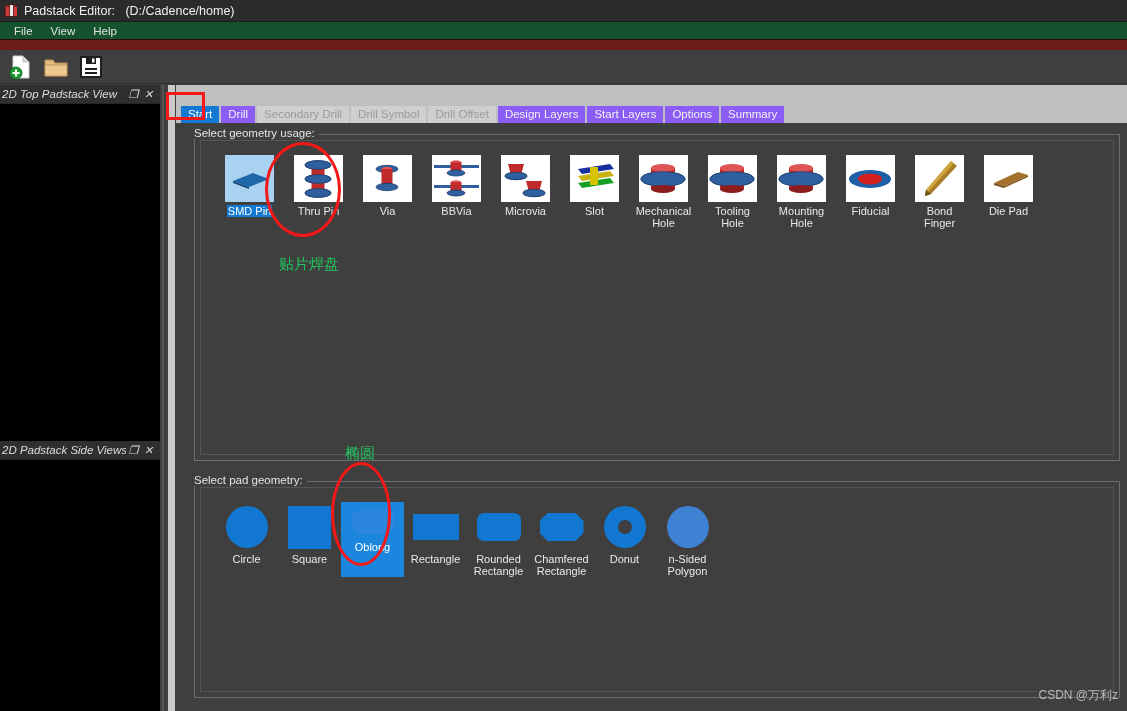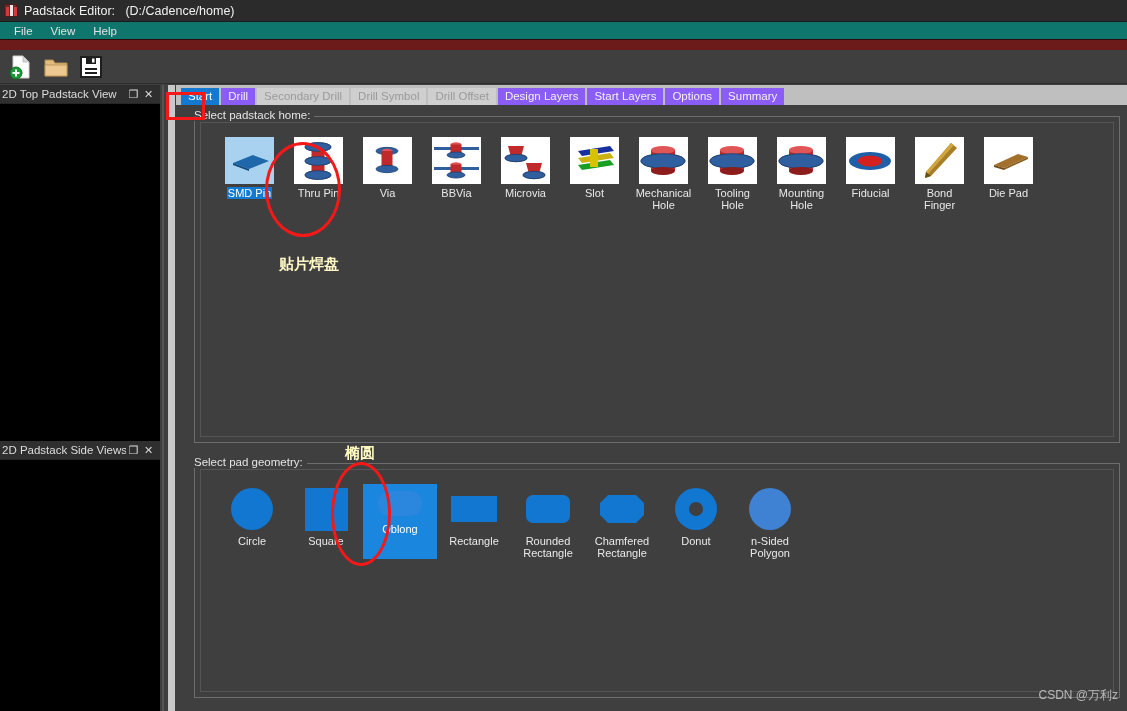--- a/index.html
+++ b/index.html
@@ -26,41 +26,41 @@
     background:#6e2a2a; border:1px solid #4a1c1c;
   }
   #app-icon i{ position:absolute; background:#d03a3a; }
   #app-icon i:nth-child(1){ left:1px; top:2px; width:3px; height:9px; }
   #app-icon i:nth-child(2){ left:5px; top:0px; width:3px; height:11px; background:#e8e8e8;}
   #app-icon i:nth-child(3){ left:9px; top:2px; width:3px; height:9px; }
   #title-text{ font-size:12.5px; color:#f0f0f0; white-space:pre; }
 
   
   #menubar{
-    height:17px; background:#0f766e;
+    height:17px; background:#14532d;
     display:flex; align-items:center; padding-left:5px;
   }
   .menu-item{
     padding:1px 9px; font-size:11.5px; color:#e2e2e2; cursor:default;
   }
   #red-band{ height:11px; background:#6d1a1a; border-top:1px solid #2a0a0a;}
 
   
   #toolbar{
     height:34px; background:#3f3f3f;
     display:flex; align-items:center; gap:9px; padding-left:8px;
     border-bottom:1px solid #2e2e2e;
   }
   .tb-btn{ width:26px; height:26px; position:relative; cursor:pointer; }
 
   
   #workspace{ position:absolute; left:0; top:85px; right:0; bottom:0; display:flex; }
 
   
-  #left-dock{ width:160px; flex:0 0 160px; display:flex; flex-direction:column; background:#3a3a3a; }
+  #left-dock{ width:160px; flex:0 0 160px; display:flex; flex-direction:column; background:#3a3a3a;font-style:italic; }
   .dock-panel{ display:flex; flex-direction:column; }
   .dock-title{
     height:19px; background:#2f2f2f; display:flex; align-items:center;
     padding:0 4px 0 2px; font-size:11.5px; color:#dcdcdc;
     border-bottom:1px solid #262626;
   }
   .dock-title .t{ flex:1; white-space:nowrap; overflow:hidden; }
   .dock-btn{ width:15px; height:15px; display:flex; align-items:center; justify-content:center;
              color:#d8d8d8; font-size:11px; cursor:pointer; }
   .dock-body{ flex:1; background:#000; }
@@ -69,21 +69,21 @@
 
   #splitter{ width:16px; flex:0 0 16px; background:#3f3f3f; position:relative; }
   #splitter::before{ content:""; position:absolute; left:8px; top:0; bottom:0; width:7px; background:#c9c9c9; }
   #splitter::after{ content:""; position:absolute; left:2px; top:0; bottom:0; width:2px; background:#555; }
 
   
   #main{ flex:1; display:flex; flex-direction:column; background:#3f3f3f; min-width:0; position:relative; }
 
   
   #tabstrip{
-    height:20px; background:#bfbfbf; display:flex; align-items:flex-end;
+    height:38px; background:#bfbfbf; display:flex; align-items:flex-end;
     padding-left:5px; gap:2px;
   }
   .tab{
     height:17px; line-height:17px; padding:0 7px;
     font-size:11.5px; background:#8b5cf6; color:#f2f2f2;
     white-space:nowrap; cursor:pointer;
   }
   .tab.selected{ background:#1479d0; color:#fff; }
   .tab.disabled{ background:#cfcfcf; color:#9a9a9a; cursor:default; }
 
@@ -117,21 +117,21 @@
     width:49px; height:47px; background:#fff; position:relative; overflow:hidden;
   }
   .icon-label{
     margin-top:3px; font-size:11px; line-height:12px; text-align:center;
     color:#e8e8e8; white-space:pre-line; padding:0 1px;
   }
   .icon-cell.selected .icon-label{ background:#1479d0; color:#fff; }
 
   
   .geo-row{ display:flex; padding:14px 0 0 14px; }
-  .geo-cell{ width:74px; display:flex; flex-direction:column; align-items:center; cursor:pointer; }
+  .geo-cell{ width:63px; display:flex; flex-direction:column; align-items:center; cursor:pointer; }
   .geo-shape-box{ width:52px; height:50px; display:flex; align-items:center; justify-content:center; }
   .geo-label{
     margin-top:1px; font-size:11px; line-height:12px; text-align:center;
     color:#e9e9e9; white-space:pre-line;
   }
   .geo-cell.selected{ background:#1b86dd; }
   .geo-cell.selected .geo-label{ color:#fff; }
 
   
   .pad{ background:#1277d1; }
@@ -143,22 +143,22 @@
   .pad-chamfer{ width:44px;height:28px;
     clip-path:polygon(8px 0,36px 0,44px 8px,44px 20px,36px 28px,8px 28px,0 20px,0 8px); }
   .pad-octagon{ width:40px;height:40px;
     clip-path:polygon(12px 0,28px 0,40px 12px,40px 28px,28px 40px,12px 40px,0 28px,0 12px); }
   .pad-donut{ width:42px;height:42px;border-radius:50%; position:relative; }
   .pad-donut::after{ content:""; position:absolute; left:14px; top:14px; width:14px;height:14px;
     border-radius:50%; background:#3f3f3f; }
   .pad-npoly{ width:42px;height:42px;border-radius:50%; background:#3f82d3; }
 
   
-  .anno{ position:absolute; color:#fef9c3; font-size:15px;
-         font-family:"DejaVu Sans", sans-serif; font-weight:bold; pointer-events:none; z-index:40; }
+  .anno{ position:absolute; color:#22c55e; font-size:15px;
+         font-family:"DejaVu Sans", sans-serif; font-weight:normal; pointer-events:none; z-index:40; }
   .ellipse-anno{ position:absolute; border:3px solid #f41818; border-radius:50%;
                  pointer-events:none; z-index:40; }
   .rect-anno{ position:absolute; border:3px solid #f41818; pointer-events:none; z-index:40; }
 
   #watermark{ position:absolute; right:9px; bottom:7px; font-size:12px; color:#b9b9b9; z-index:45; }
 </style>
 </head>
 <body>
 
 <div id="titlebar">
@@ -237,21 +237,21 @@
         <div class="tab disabled">Drill Offset</div>
         <div class="tab">Design Layers</div>
         <div class="tab">Start Layers</div>
         <div class="tab">Options</div>
         <div class="tab">Summary</div>
       </div>
 
     <div id="content">
 
       <div class="groupbox" id="gb-usage">
-        <div class="gb-label">Select padstack home:</div>
+        <div class="gb-label">Select geometry usage:</div>
         <div class="gb-frame">
           <div class="gb-inner">
             <div class="icon-row" id="usage-row">
                 <div class="icon-cell selected">
                   <div class="thumb"><svg width="49" height="47" viewBox="0 0 49 47">
                       <rect x="0" y="0" width="49" height="47" fill="#a8d2ef"></rect>
                       <polygon points="8,26 28,18 44,24 24,32" fill="#1f67ab"></polygon>
                       <polygon points="8,26 24,32 24,34 8,28" fill="#14497d"></polygon>
                     </svg></div>
                   <div class="icon-label">SMD Pin</div>

